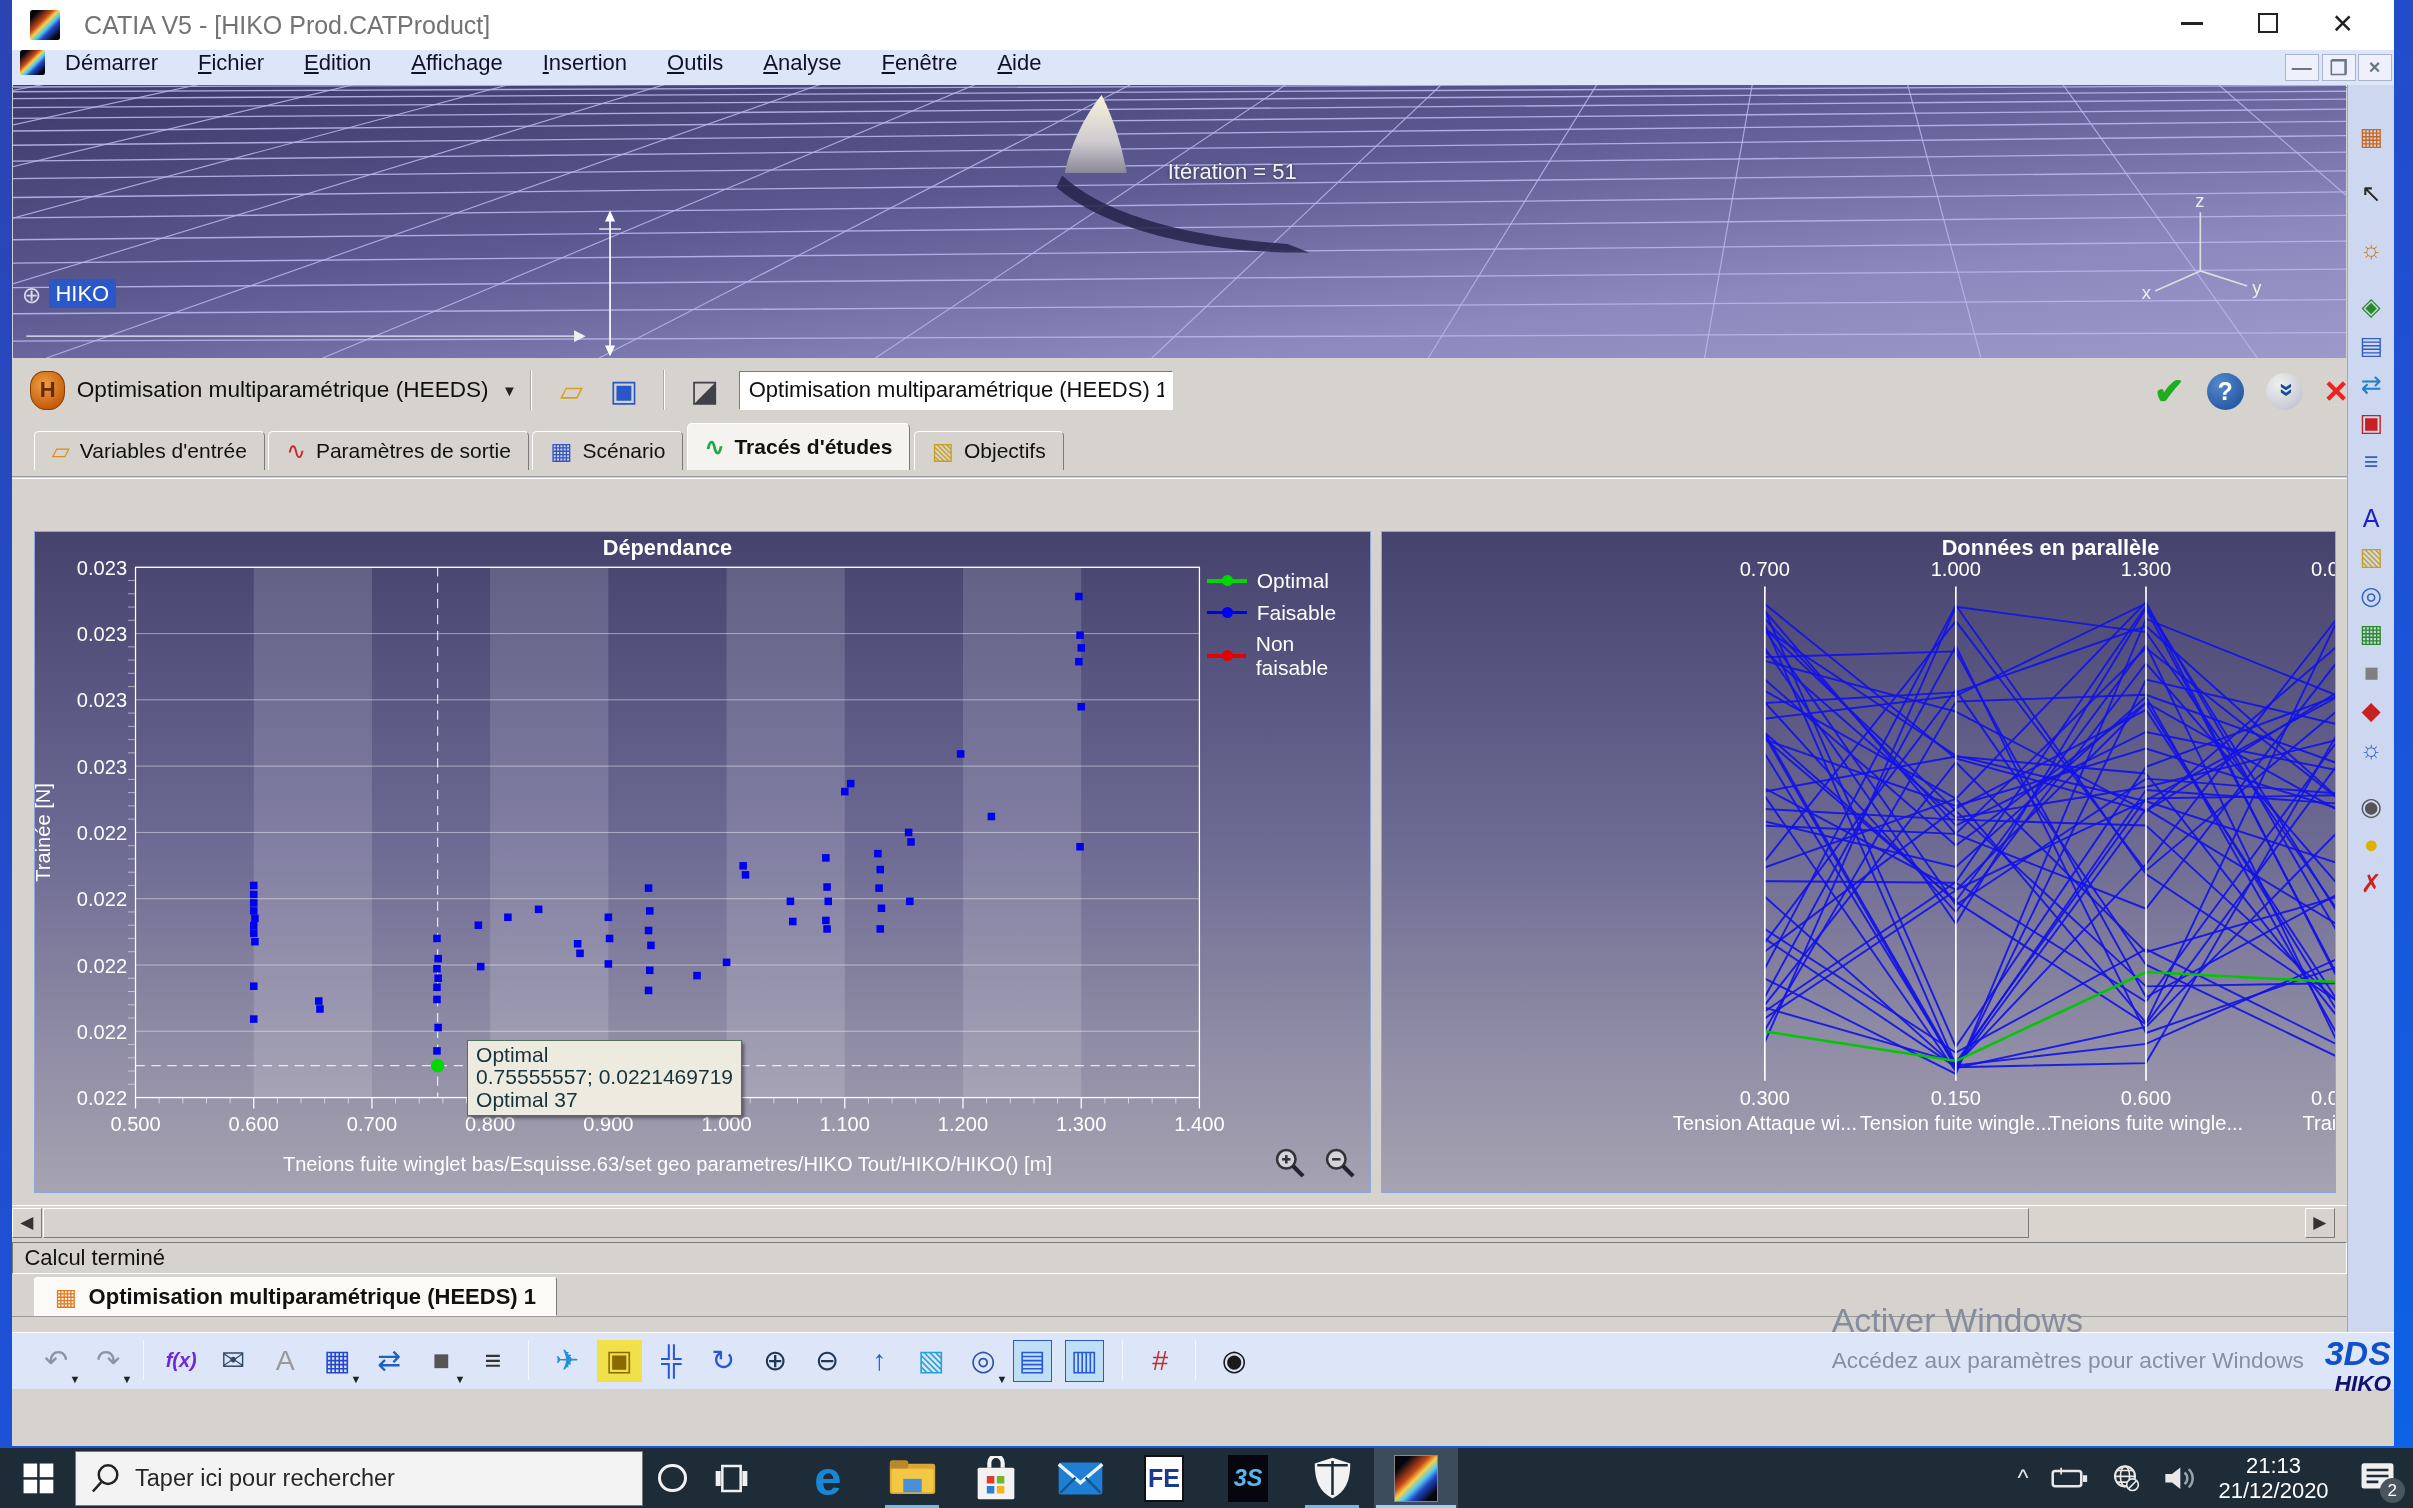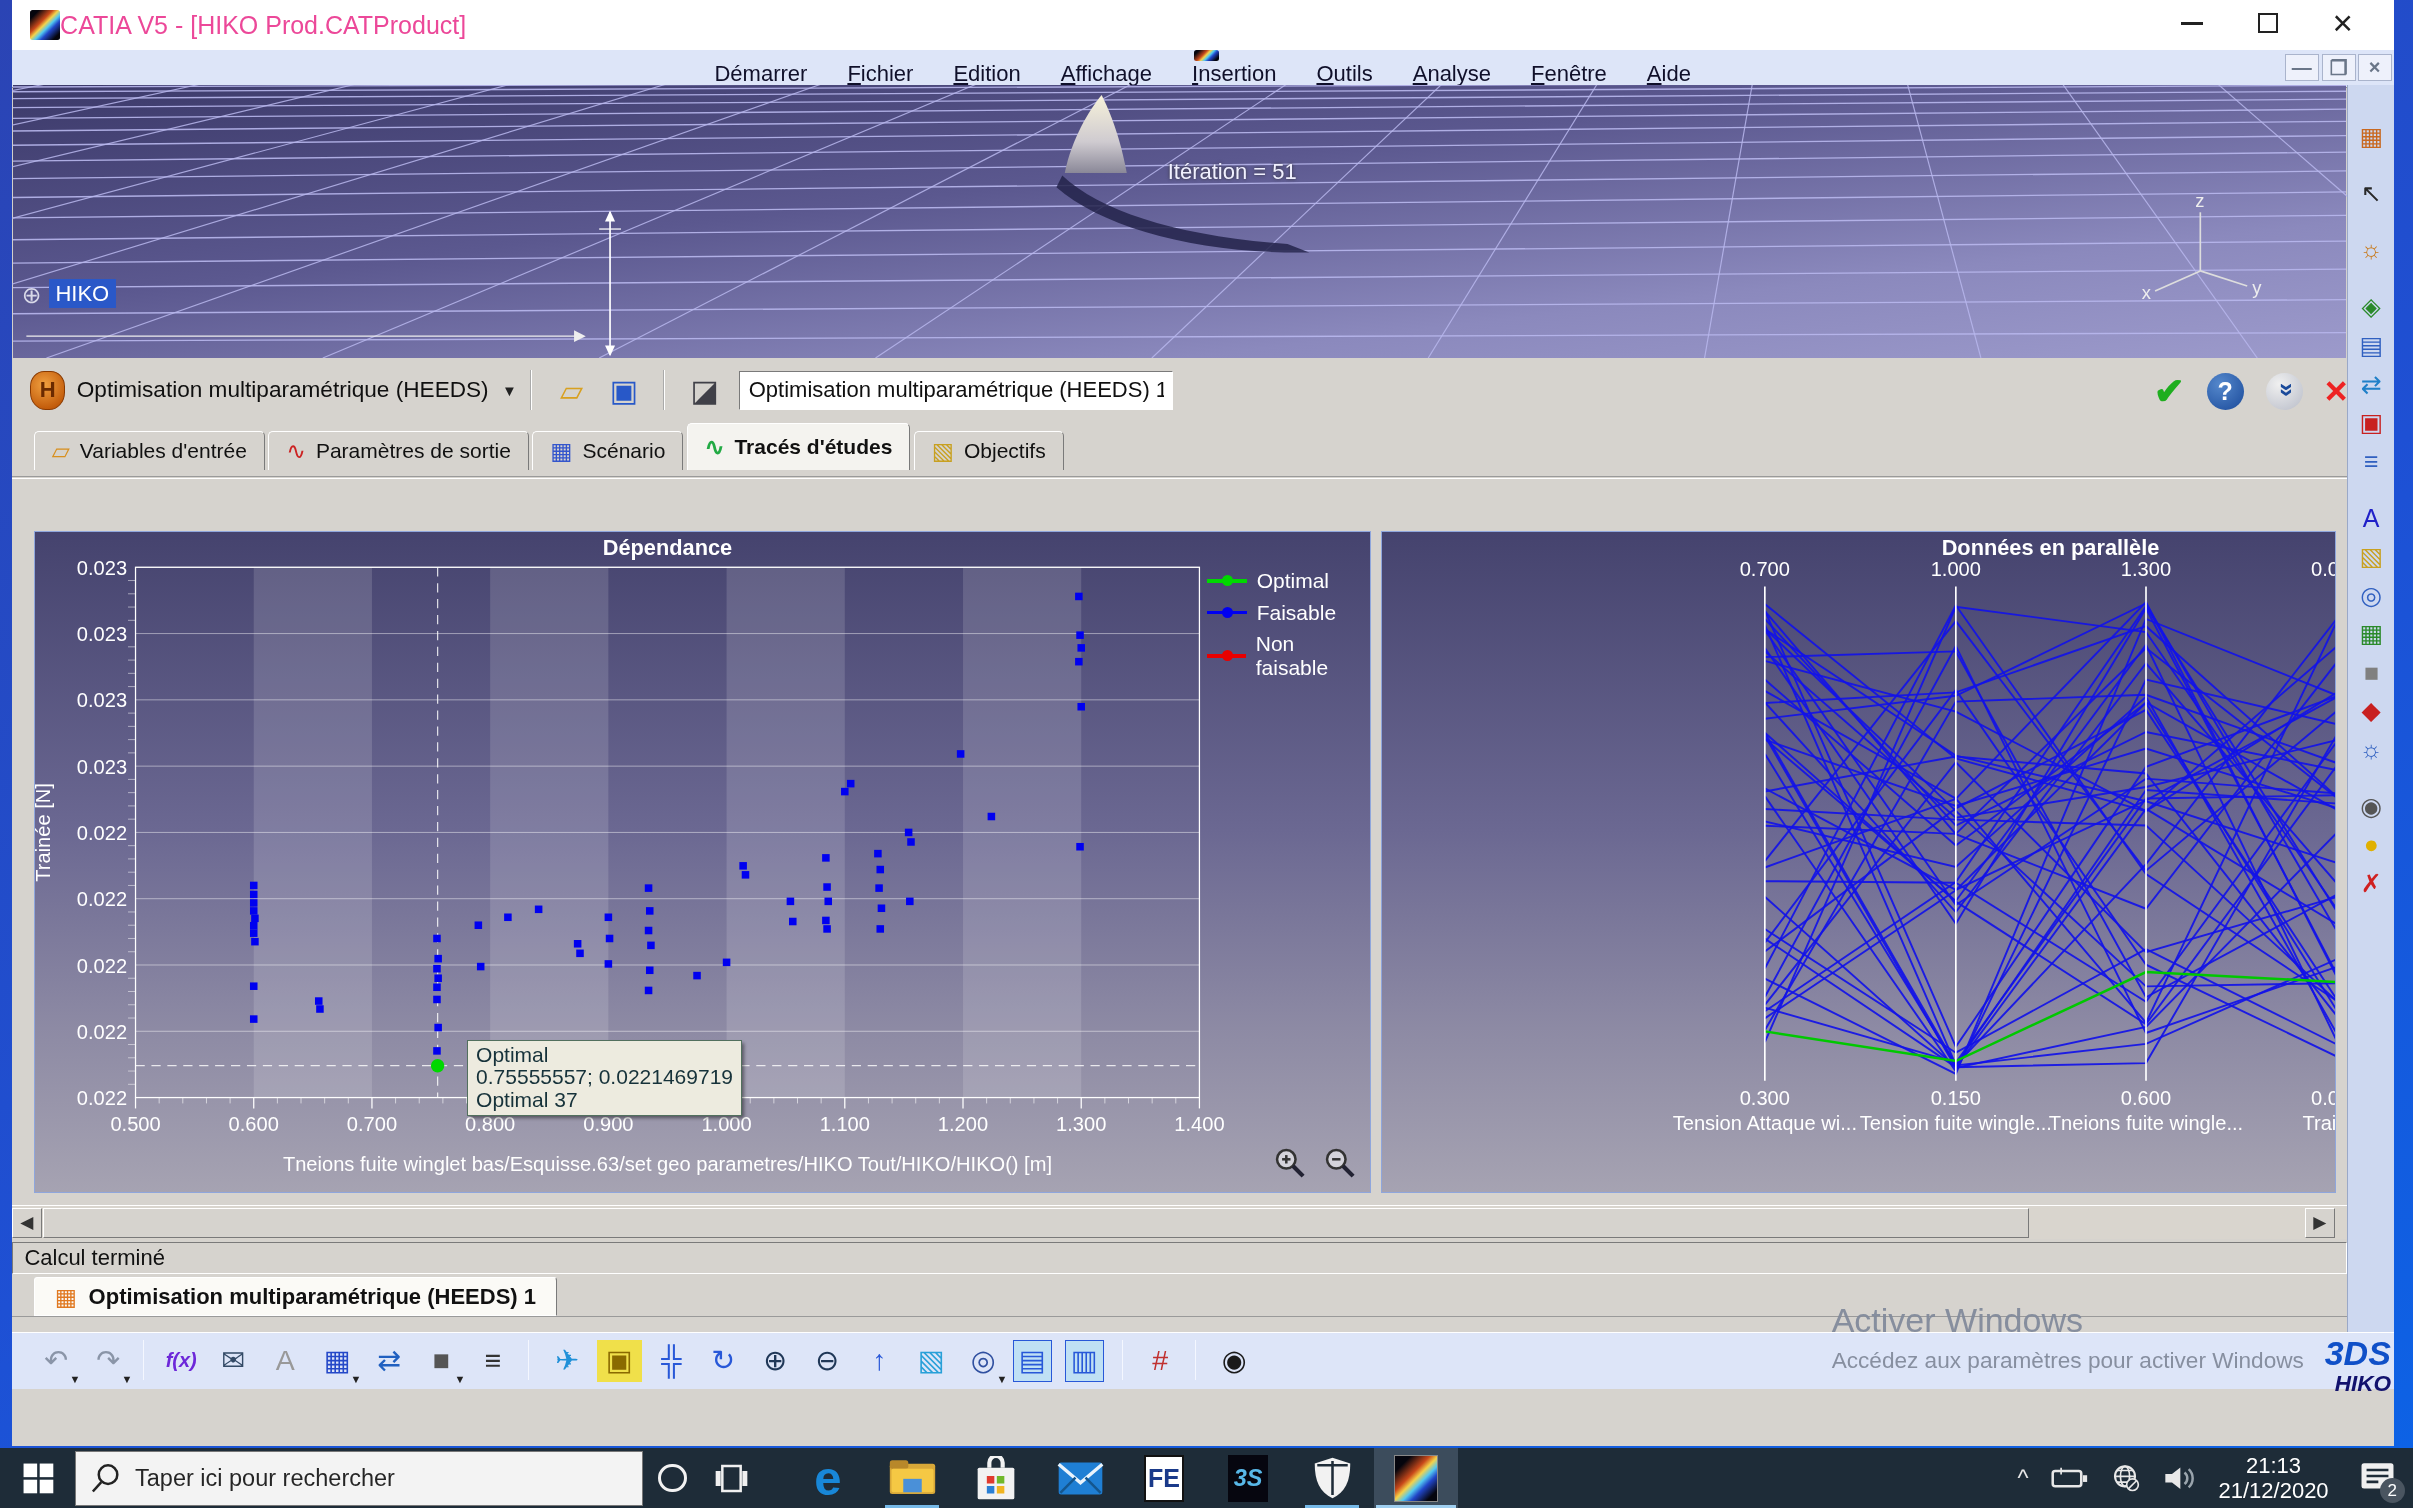--- a/index.html
+++ b/index.html
@@ -7,28 +7,28 @@
   body { font-family:"Liberation Sans", sans-serif; position:relative;
          background:linear-gradient(160deg,#2b44b4 0%,#1e50d4 55%,#0c63e6 100%); }
   .abs { position:absolute; }
 
   
   .catia-win { left:11.7px; top:0; width:2382px; height:1446px; background:#d6d3ce; }
 
   .titlebar { left:0; top:0; width:100%; height:50px; background:#ffffff; display:flex; align-items:center; }
   .catia-logo { width:30px; height:30px; margin-left:18.4px; border-radius:2.5px;
       background:linear-gradient(135deg,#05050d 15%,#c8481a 38%,#f5d24a 48%,#53c8f0 58%,#2146c8 68%,#05050d 88%); }
-  .title-text { margin-left:0; font-size:25px; color:#ec4899; }
+  .title-text { margin-left:24px; font-size:25px; color:#737373; }
   .win-ctrl { width:50px; height:40px; top:3.4px; display:flex; align-items:center; justify-content:center;
               font-size:25px; color:#222; }
   .box-glyph { width:20px; height:20px; border:2.5px solid #222; }
   .min-glyph { width:22px; height:2.5px; background:#222; }
 
-  .menubar { left:0; top:50px; width:100%; height:38px; background:#dde5f8; display:flex; align-items:center;
-             border-bottom:1.7px solid #8f8f8f;flex-direction:column; }
+  .menubar { left:0; top:50px; width:100%; height:38px; background:#dde5f8; display:flex; 
+             border-bottom:1.7px solid #8f8f8f; }
   .menu-item { font-size:22px; color:#10102a; padding:0 20px; }
   .menu-item u { text-decoration:underline; }
   .mdi-btn { width:34px; height:27px; top:54px; background:#eef1fb; border:0.8px solid #aab4cc;
              display:flex; align-items:center; justify-content:center; color:#6a7688; font-size:20px; font-weight:bold; }
 
   
   .viewport { left:0; top:85px; width:2335px; height:273px; overflow:hidden; }
   .iter-label { left:1156px; top:74px; font-size:22px; color:#f0f0ff; text-shadow:0 0 3.4px #333; }
   .hiko-chip { left:37px; top:194px; background:#2a58c8; color:#fff; font-size:22px; padding:1.7px 6.7px; }
   .hiko-icon { left:10px; top:196px; color:#d8d8e8; font-size:23.5px; }

